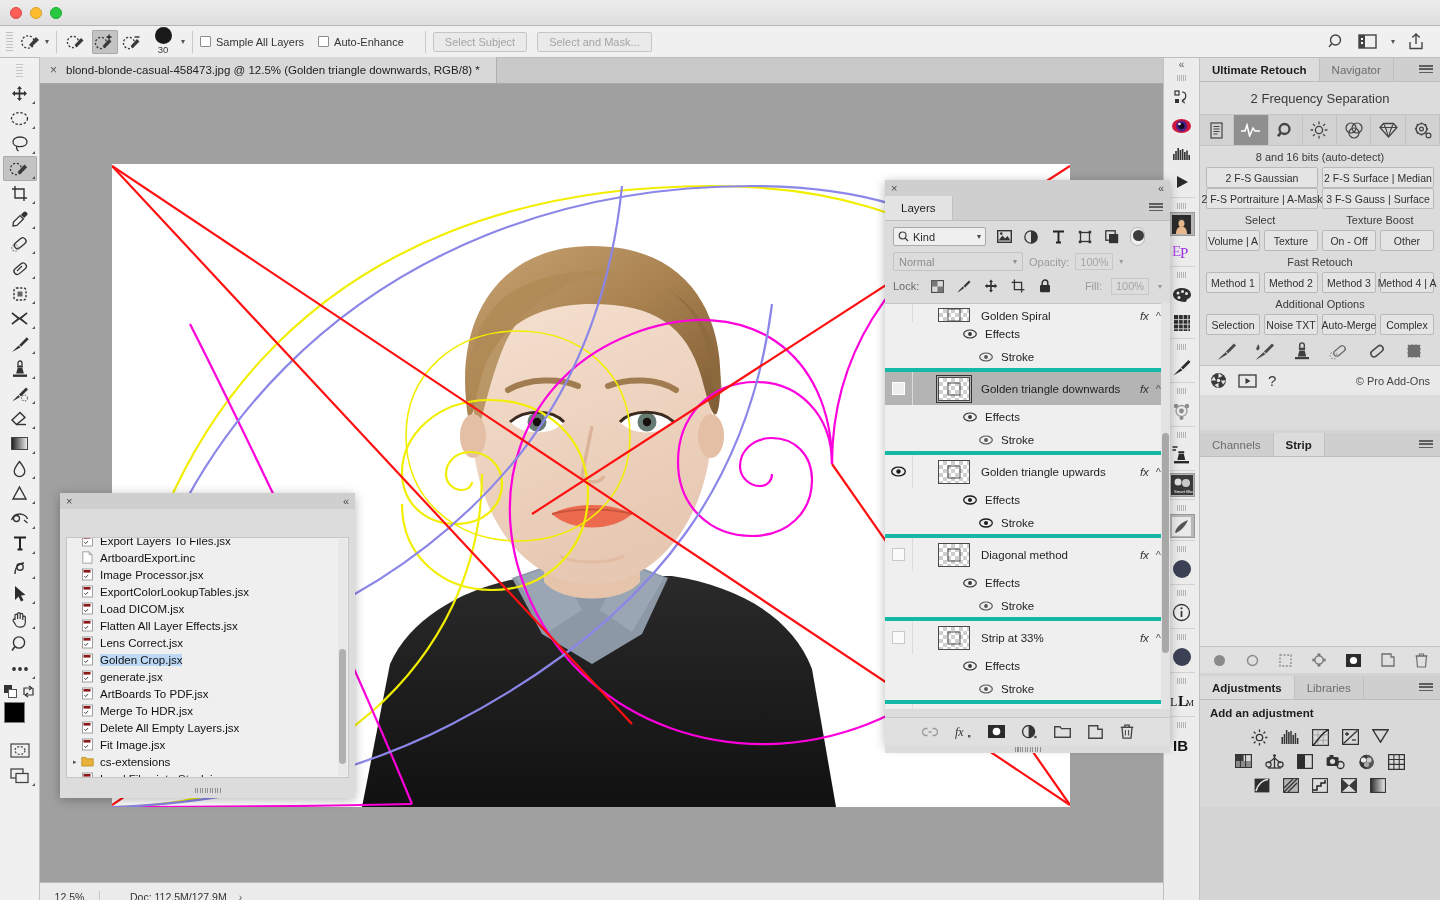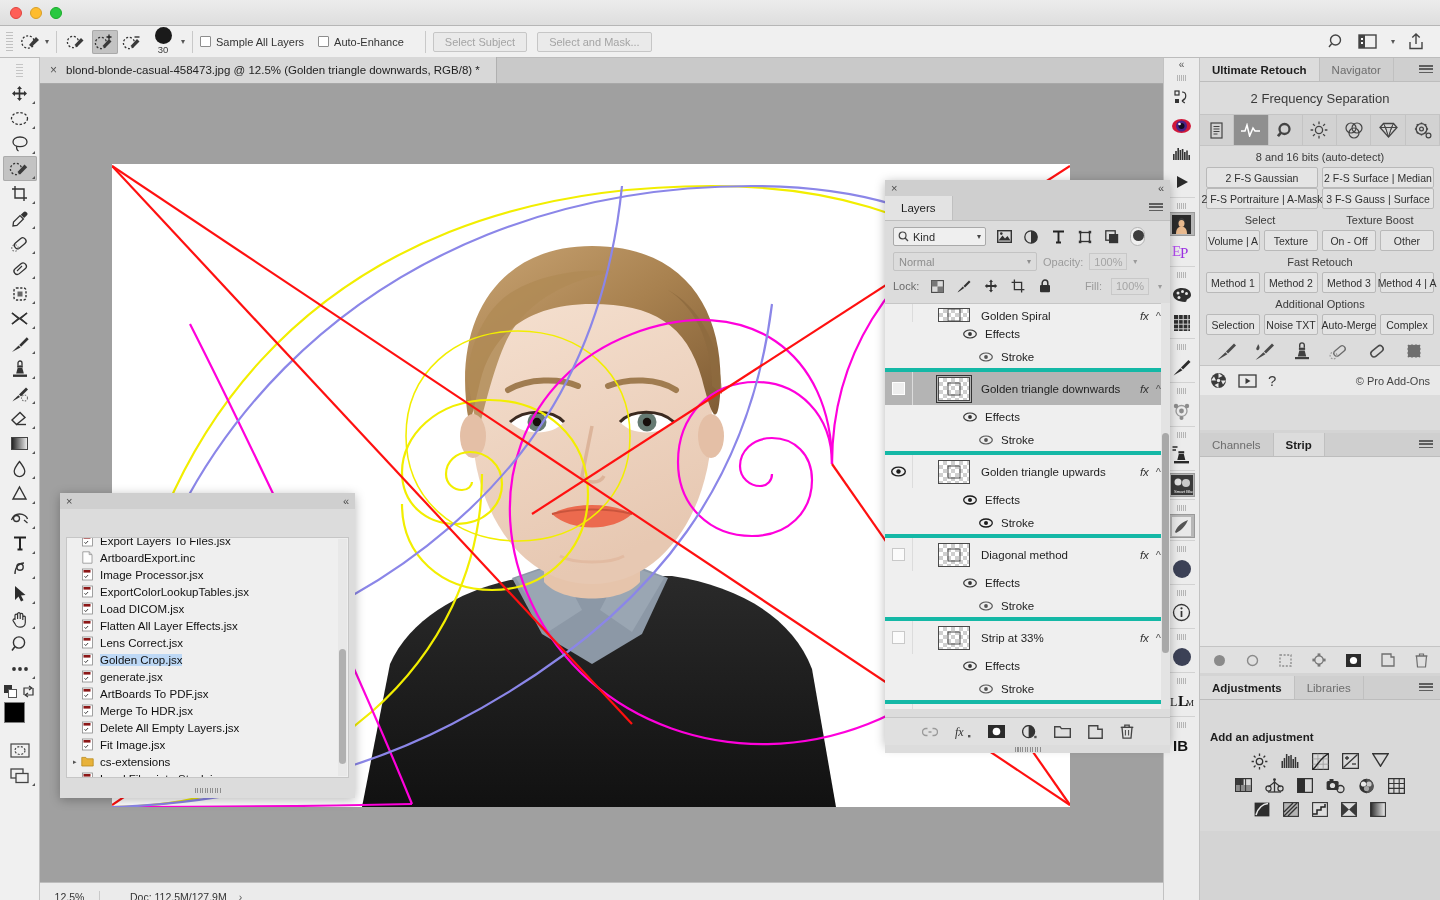--- a/index.html
+++ b/index.html
@@ -125,21 +125,21 @@
 
   
   #paths { margin-top:3px; }
   #pathsbody { height:190px; background:#e6e6e6; border-bottom:1px solid #c4c4c4;}
   #pathsfoot { height:26px; background:#e0e0e0; display:flex; align-items:center;
     justify-content:center; gap:20px; }
 
   
   #adj { margin-top:3px; }
   #adjbody { background:#d9d9d9; padding:7px 0 10px; }
-  #adjlabel { font-size:11.5px; color:#1d1d1d; font-weight:bold; padding:0 10px 6px;margin-top:24px; }
+  #adjlabel { font-size:11.5px; color:#1d1d1d; font-weight:bold; padding:0 10px 6px; }
   .adjrow { display:flex; justify-content:center; gap:13px; padding:4px 0; }
 
   
   #layers { position:absolute; left:885px; top:180px; width:285px; height:565px;
     background:#dcdcdc; box-shadow:0 2px 10px rgba(0,0,0,.28); }
   #lyBar { height:16px; background:#cfcfcf; display:flex; align-items:center;
     justify-content:space-between; padding:0 6px; font-size:11px; color:#4a4a4a; }
   #lyTabs { height:25px; background:#cfcfcf; display:flex; align-items:stretch;
     border-bottom:1px solid #bebebe; position:relative; }
   #lyTabs .t { padding:0 16px; display:flex; align-items:center; font-size:11.5px;
@@ -147,21 +147,21 @@
   #lyCtl { background:#dcdcdc; padding:6px 8px 0; }
   .lyrow1 { display:flex; align-items:center; gap:9px; }
   #kindsel { width:93px; height:19px; background:#efefef; border:1px solid #a9a9a9;
     border-radius:2px; display:flex; align-items:center; padding:0 4px; gap:4px; font-size:11px; }
   .filtico { width:18px; height:18px; display:flex; align-items:center; justify-content:center; }
   .togg { width:15px;height:19px; background:#efefef; border:1px solid #b4b4b4;
     border-radius:9px; position:relative; }
   .togg:after{content:"";position:absolute;left:2px;top:2px;width:11px;height:11px;
     border-radius:50%;background:#3d3d3d;}
   .lyrow2 { display:flex; align-items:center; gap:6px; margin-top:6px; }
-  #blendsel { width:144px; height:19px; background:#dcdcdc; border:1px solid #c3c3c3;
+  #blendsel { width:130px; height:19px; background:#dcdcdc; border:1px solid #c3c3c3;
     border-radius:2px; display:flex; align-items:center; justify-content:space-between;
     padding:0 5px; font-size:11px; color:#8d8d8d; }
   .numfld { width:38px; height:17px; background:#dcdcdc; border:1px solid #c8c8c8;
     font-size:11px; color:#a5a5a5; display:flex; align-items:center; justify-content:center; }
   .lblmuted { font-size:11px; color:#9b9b9b; }
   .lyrow3 { display:flex; align-items:center; gap:9px; margin:6px 0 5px; }
   #lyList { position:absolute; left:0; top:123px; right:0; bottom:36px;
     background:#efefef; overflow:hidden; border-top:1px solid #c6c6c6; }
   .lgroup { border-bottom:4px solid #14b8a6; }
   .lmain { height:33px; display:flex; align-items:center; position:relative; }

